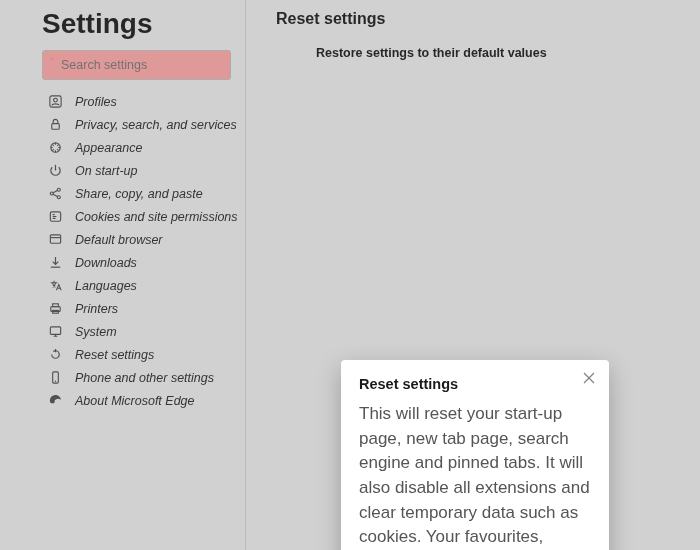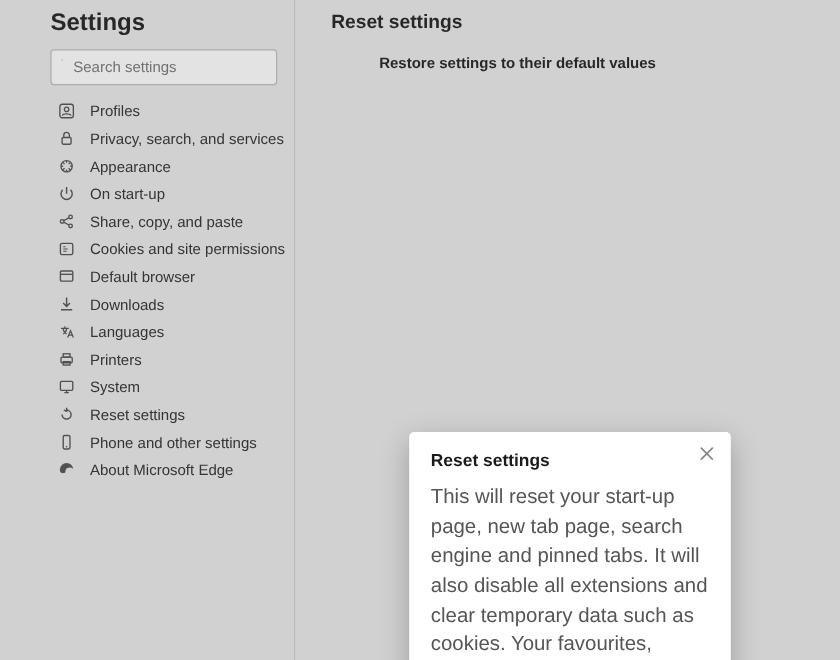--- a/index.html
+++ b/index.html
@@ -1,25 +1,25 @@
 <!DOCTYPE html>
 <html><head>
 <meta charset="utf-8">
 <style>
   * { box-sizing: border-box; margin: 0; padding: 0; }
   html, body { width: 700px; height: 550px; font-family: "Segoe UI", Arial, sans-serif; overflow: hidden; }
   .root { width: 700px; height: 550px; display: flex; position: relative; background: #e9e9e9; }
   .overlay { position:absolute; inset:0; background: rgba(100,100,100,0.18); pointer-events:none; }
   .sidebar { width: 245px; height: 100%; padding: 8px 0 0 0; }
-  .sidebar h1 { font-size: 20px; font-weight:600; padding: 0 0 10px 42px; color:#1a1a1a; }
+  .sidebar h1 { font-size: 28px; font-weight:600; padding: 0 0 10px 42px; color:#1a1a1a; }
   .search-wrap { margin: 0 14px 10px 42px; }
-  .search { display:flex; align-items:center; background:#ffffff; border:1px solid #bdbdbd; border-radius:3px; height:30px; padding:0 8px; }
+  .search { display:flex; align-items:center; background:#fca5a5; border:1px solid #bdbdbd; border-radius:3px; height:30px; padding:0 8px; }
   .search input { flex:1; border:none; outline:none; background:transparent; font-size:12.5px; color:#444; }
   .search .icn { width:14px; height:14px; margin-right:8px; opacity:.75; }
-  .navlist { list-style:none; }
+  .navlist { list-style:none;font-style:italic; }
   .nav-item { display:flex; align-items:center; height:23px; padding:0 0 0 48px; font-size:12.5px; color:#2b2b2b; cursor:pointer; }
   .nav-item .icn { width:15px; height:15px; margin-right:12px; opacity:.85; flex:0 0 15px; }
   .nav-item span.lbl { white-space:nowrap; }
   .divider { width:1px; background:#cfcfcf; height:100%; }
   .main { flex:1; padding: 10px 0 0 30px; }
   .main h2 { font-size:16px; font-weight:600; color:#1a1a1a; margin-bottom:18px; }
   .main .subhead { font-size:12.5px; font-weight:600; color:#1a1a1a;padding-left:40px; }
   .dialog { position:absolute; left:341px; top:360px; width:268px; background:#fff; border-radius:4px; box-shadow:0 8px 24px rgba(0,0,0,.25); padding:16px 18px 18px; z-index:10; }
   .dialog .dtitle { font-size:14.5px; font-weight:600; color:#1a1a1a; margin-bottom:10px; }
   .dialog .dbody { font-size:17px; color:#555; line-height:1.45; margin-bottom:16px; }

